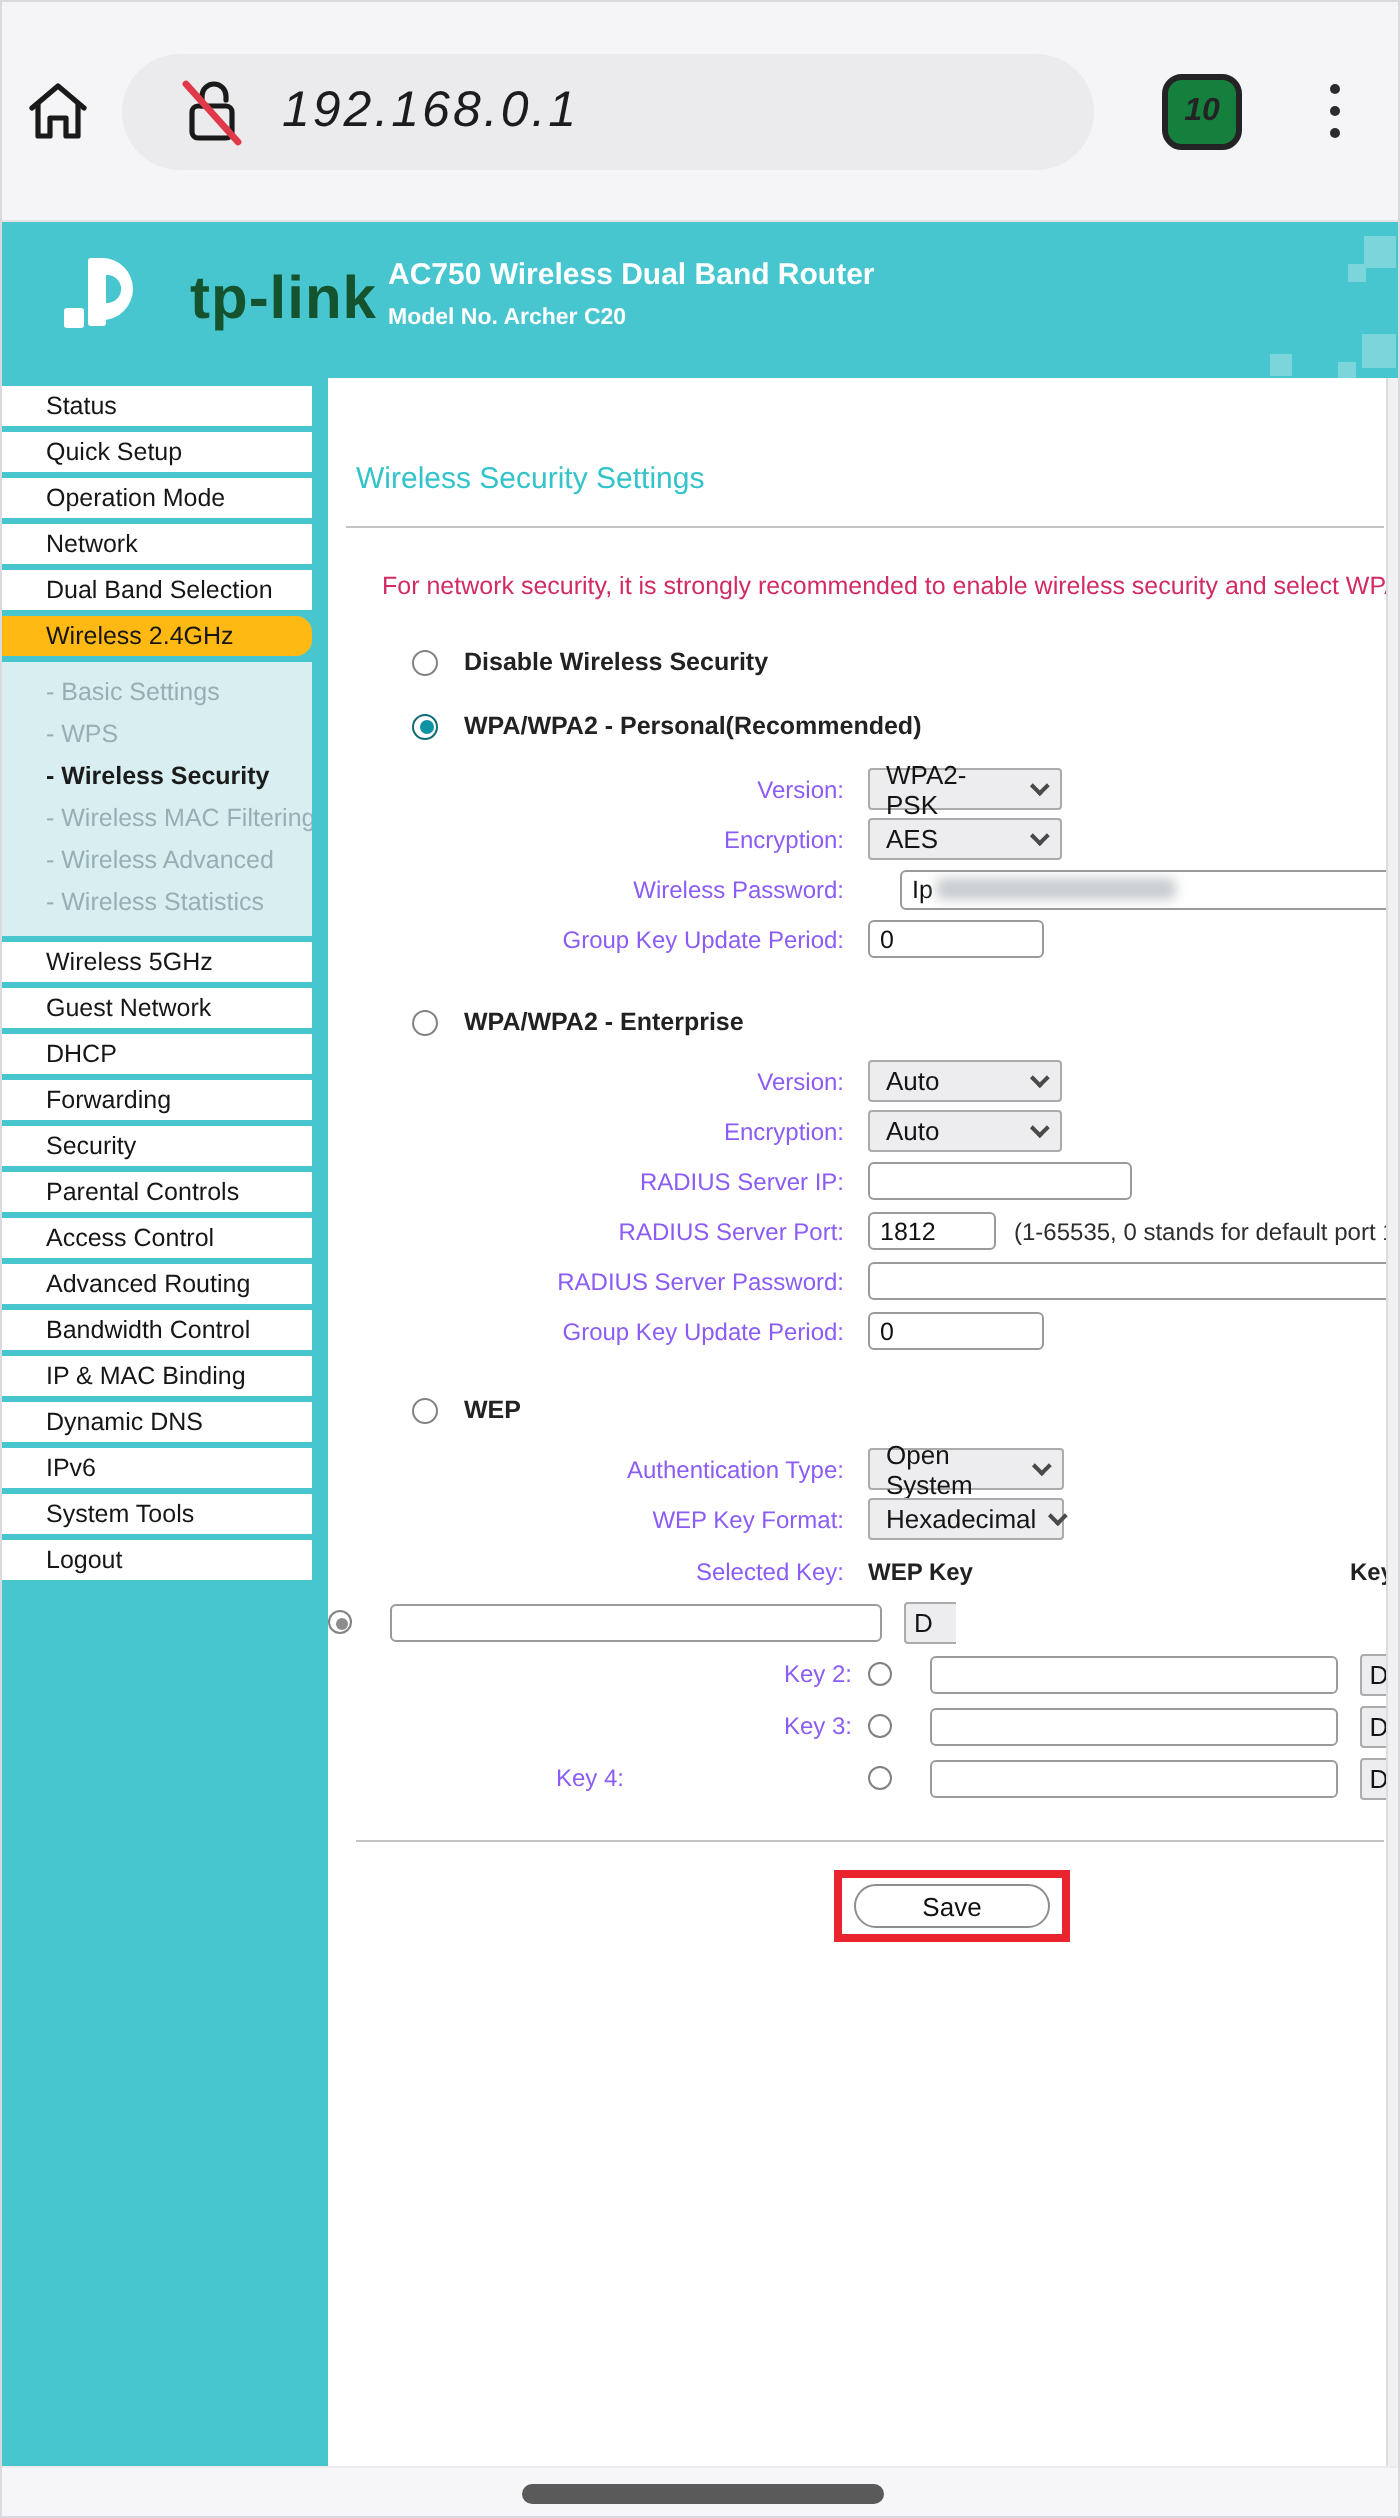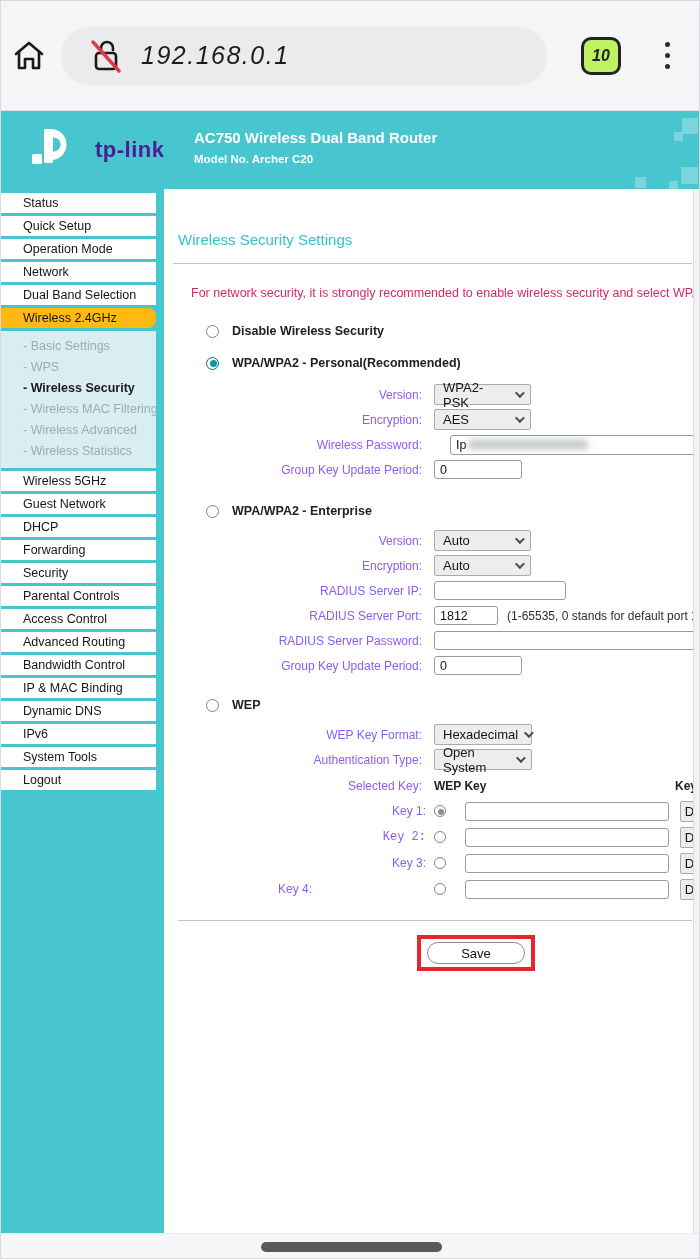--- a/index.html
+++ b/index.html
@@ -5,28 +5,28 @@
   * { margin:0; padding:0; box-sizing:border-box; font-family:"Liberation Sans", sans-serif; }
   html,body { background:#fff; }
   .phone { position:relative; width:700px; height:1259px; overflow:hidden; background:#fff; border:1px solid #d9d9de; }
 
   
   .browser-bar { position:absolute; top:0; left:0; width:700px; height:110px; background:#f5f5f7; border-bottom:1px solid #e3e3e6; display:flex; align-items:center;font-style:italic; }
   .home-btn { margin-left:8px; width:40px; height:40px; display:flex; align-items:center; justify-content:center; cursor:pointer; }
   .address-pill { margin-left:12px; width:486px; height:58px; background:#ebebed; border-radius:29px; display:flex; align-items:center; padding-left:30px; cursor:text; }
   .lock-wrap { width:32px; height:34px; position:relative; flex:0 0 auto; }
   .url-text { margin-left:18px; font-size:25px; letter-spacing:1.5px; color:#1c1c1e; white-space:nowrap; }
-  .tab-btn { margin-left:34px; width:40px; height:38px; border:3px solid #232326; border-radius:10px; display:flex; align-items:center; justify-content:center; font-size:16px; font-weight:bold; color:#232326; cursor:pointer; background:#bef264; }
+  .tab-btn { margin-left:34px; width:40px; height:38px; border:3px solid #232326; border-radius:10px; display:flex; align-items:center; justify-content:center; font-size:16px; font-weight:bold; color:#232326; cursor:pointer; background:#15803d; }
   .menu-dots { margin-left:38px; display:flex; flex-direction:column; gap:6px; cursor:pointer; padding:6px; }
   .menu-dots i { width:5px; height:5px; background:#2c2c2e; border-radius:50%; }
 
   
   .app-header { position:absolute; top:110px; left:0; width:700px; height:78px; background:#47c6cf; overflow:hidden; }
   .logo { position:absolute; left:28px; top:10px; display:flex; align-items:center; }
-  .logo-word { color:#4c1d95; font-size:22px; font-weight:bold; letter-spacing:0.5px; margin-left:8px; }
+  .logo-word { color:#14532d; font-size:30px; font-weight:bold; letter-spacing:0.5px; margin-left:8px; }
   .hd-titles { position:absolute; left:193px; top:18px; color:#fff; }
   .hd-title { font-size:15px; font-weight:bold; }
   .hd-model { font-size:11.5px; font-weight:bold; margin-top:7px; }
   .deco { position:absolute; background:#7bd5db; }
 
   
   .page-body { position:absolute; top:188px; left:0; width:700px; height:1044px; display:flex; }
   .sidebar { width:163px; height:100%; background:#47c6cf; padding-top:4px; flex:0 0 auto; }
   .side-item { width:155px; height:20px; line-height:20px; background:#fff; color:#161616; font-size:12.5px; padding-left:22px; margin-bottom:3px; cursor:pointer; white-space:nowrap; overflow:hidden; }
   .side-item.active { background:#ffb912; border-radius:0 8px 8px 0; font-weight:normal; }
@@ -249,50 +249,49 @@
         </div>
       </div>
 
       
       <div class="opt-row" style="margin-top:20px;">
         <span class="radio"></span>
         <span class="opt-label">WEP</span>
       </div>
       <div style="margin-top:10px;">
         <div class="frow">
+          <span class="flabel">Authentication Type:</span>
+          <div class="sel" style="width:98px;">
+            <span>Open System</span>
+              <span class="chev"></span>
+          </div>
+        </div>
+        <div class="frow">
           <span class="flabel">WEP Key Format:</span>
           <div class="sel" style="width:98px;">
             <span>Hexadecimal</span>
-              <span class="chev"></span>
-          </div>
-        </div>
-        <div class="frow">
-          <span class="flabel">Authentication Type:</span>
-          <div class="sel" style="width:98px;">
-            <span>Open System</span>
               <span class="chev"></span>
           </div>
         </div>
         <div class="frow" style="height:24px; margin-top:2px;">
           <span class="flabel">Selected Key:</span>
           <span class="hdr-bold">WEP Key</span>
           <span class="hdr-bold" style="margin-left:auto; margin-right:4px;">Key</span>
         </div>
         <div class="krow">
-          <span class="flabel" style="padding-right:8px;">Key 1:</span>
           <span class="radio on-gray" style="width:12px;height:12px;margin-right:19px;"></span>
           <input class="txt" style="width: 246px;">
           <div class="ksel">
               <div class="sel">
                 <span>D</span>
               </div>
             </div>
         </div>
         <div class="krow">
-          <span class="flabel" style="padding-right:8px;font-family:Liberation Mono, monospace;">Key 2:</span>
+          <span class="flabel" style="padding-right:8px;">Key 2:</span>
           <span class="radio" style="width:12px;height:12px;margin-right:19px;"></span>
           <input class="txt" style="width: 246px;">
           <div class="ksel">
               <div class="sel">
                 <span>D</span>
               </div>
             </div>
         </div>
         <div class="krow">
           <span class="flabel" style="padding-right:8px;">Key 3:</span>

